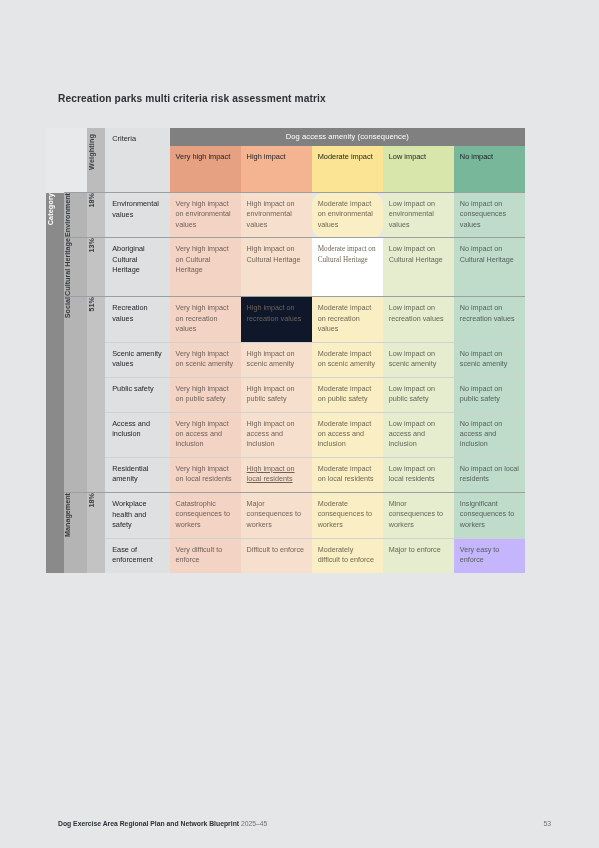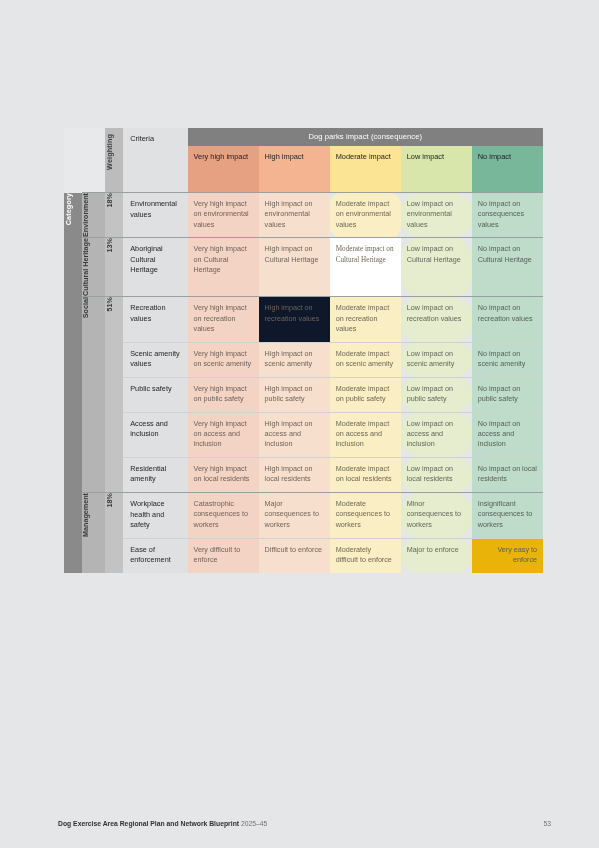--- a/index.html
+++ b/index.html
@@ -27,21 +27,21 @@
     font-size: 10.2px;
     font-weight: 700;
     color: #2d3134;
     letter-spacing: 0.01em;
     white-space: nowrap;
   }
 
   
   .matrix {
     position: absolute;
-    left: 64px;
+    left: 46px;
     top: 128px;
     width: 479px;
     border-collapse: collapse;
     table-layout: fixed;
     font-size: 7.2px;
   }
   .matrix td, .matrix th {
     padding: 0;
     margin: 0;
     vertical-align: top;
@@ -149,21 +149,21 @@
   .data-cell {
     font-size: 7.2px;
     line-height: 1.45;
     padding: 6px 6px 7px 6px !important;
   }
 
   
   .lv-vhigh { background: #f2d3c4; color: #6f5f59; }
   .lv-high  { background: #f7dfcd; color: #6f6259; }
   .lv-mod   { background: #faeec4; color: #6d6753; }
-  .lv-low   { background: #e6ecce; color: #62665a; border-radius: 19px; }
+  .lv-low   { background: #e6ecce; color: #62665a; }
   .lv-none  { background: #bfdbca; color: #566059; }
 
   
   .hl-vhigh { background: #e6a183; }
   .hl-high  { background: #f5b491; }
   .hl-mod   { background: #fbe493; }
   .hl-low   { background: #d9e6ab; }
   .hl-none  { background: #79b79b; }
 
   
@@ -208,40 +208,41 @@
   .footer-page {
     color: #6e7376;
     font-weight: 400;
   }
 </style>
 </head>
 <body style="background: rgb(228, 230, 232);">
 
 <div class="page">
 
+  <div class="page-title">Recreation parks multi criteria risk assessment matrix</div>
 
   <table class="matrix">
     <colgroup>
       <col class="col-cat">
       <col class="col-grp">
       <col class="col-wt">
       <col class="col-crit">
       <col class="col-cell">
       <col class="col-cell">
       <col class="col-cell">
       <col class="col-cell">
       <col class="col-cell">
     </colgroup>
     <tbody id="matrix-body">
         <tr>
           <td class="hdr-blank"></td>
           <td class="hdr-blank"></td>
           <td class="hdr-weighting" rowspan="2"><span class="vtext">Weighting</span></td>
           <td class="hdr-criteria" rowspan="2">Criteria</td>
-          <td class="hdr-consequence" colspan="5">Dog parks impact (consequence)</td>
+          <td class="hdr-consequence" colspan="5">Dog access amenity (consequence)</td>
         </tr>
         <tr>
           <td class="hdr-blank"></td>
           <td class="hdr-blank"></td>
           <td class="hdr-level hl-vhigh" style="background: rgb(230, 161, 131);">Very high impact</td>
           <td class="hdr-level hl-high" style="background: rgb(245, 180, 145);">High impact</td>
           <td class="hdr-level hl-mod" style="background: rgb(251, 228, 147);">Moderate impact</td>
           <td class="hdr-level hl-low" style="background: rgb(217, 230, 171);">Low impact</td>
           <td class="hdr-level hl-none" style="background: rgb(121, 183, 155);">No impact</td>
         </tr>
@@ -310,21 +311,21 @@
           <td class="crit-cell">Access and inclusion</td>
           <td class="data-cell lv-vhigh" style="background: rgb(242, 211, 196);">Very high impact on access and inclusion</td>
           <td class="data-cell lv-high" style="background: rgb(247, 223, 205);">High impact on access and inclusion</td>
           <td class="data-cell lv-mod" style="background: rgb(250, 238, 196);">Moderate impact on access and inclusion</td>
           <td class="data-cell lv-low" style="background: rgb(230, 236, 206);">Low impact on access and inclusion</td>
           <td class="data-cell lv-none" style="background: rgb(191, 219, 202);">No impact on access and inclusion</td>
         </tr>
         <tr class="body-row">
           <td class="crit-cell">Residential amenity</td>
           <td class="data-cell lv-vhigh" style="background: rgb(242, 211, 196);">Very high impact on local residents</td>
-          <td class="data-cell lv-high" style="background: rgb(247, 223, 205);">High impact on local residents</td>
+          <td class="data-cell lv-high" style="background: rgb(247, 223, 205); text-decoration: underline;">High impact on local residents</td>
           <td class="data-cell lv-mod" style="background: rgb(250, 238, 196);">Moderate impact on local residents</td>
           <td class="data-cell lv-low" style="background: rgb(230, 236, 206);">Low impact on local residents</td>
           <td class="data-cell lv-none" style="background: rgb(191, 219, 202);">No impact on local residents</td>
         </tr>
         <tr class="body-row sect-start">
           <td class="grp-cell" rowspan="2">
             <span class="vtext">Management</span>
           </td>
           <td class="wt-cell" rowspan="2">
             <span class="vtext">18%</span>
@@ -335,21 +336,21 @@
           <td class="data-cell lv-mod" style="background: rgb(250, 238, 196);">Moderate consequences to workers</td>
           <td class="data-cell lv-low" style="background: rgb(230, 236, 206);">Minor consequences to workers</td>
           <td class="data-cell lv-none" style="background: rgb(191, 219, 202);">Insignificant consequences to workers</td>
         </tr>
         <tr class="body-row">
           <td class="crit-cell">Ease of enforcement</td>
           <td class="data-cell lv-vhigh" style="background: rgb(242, 211, 196);">Very difficult to enforce</td>
           <td class="data-cell lv-high" style="background: rgb(247, 223, 205);">Difficult to enforce</td>
           <td class="data-cell lv-mod" style="background: rgb(250, 238, 196);">Moderately difficult to enforce</td>
           <td class="data-cell lv-low" style="background: rgb(230, 236, 206);">Major to enforce</td>
-          <td class="data-cell lv-none" style="background: #eab308; text-align: right;">Very easy to enforce</td>
+          <td class="data-cell lv-none" style="background: #c4b5fd;">Very easy to enforce</td>
         </tr>
       </tbody>
   </table>
 
   <div class="footer">
     <div>
       <span class="footer-doc-strong">Dog Exercise Area Regional Plan and Network Blueprint</span>
       <span class="footer-doc-years">2025–45</span>
     </div>
     <div class="footer-page">53</div>

